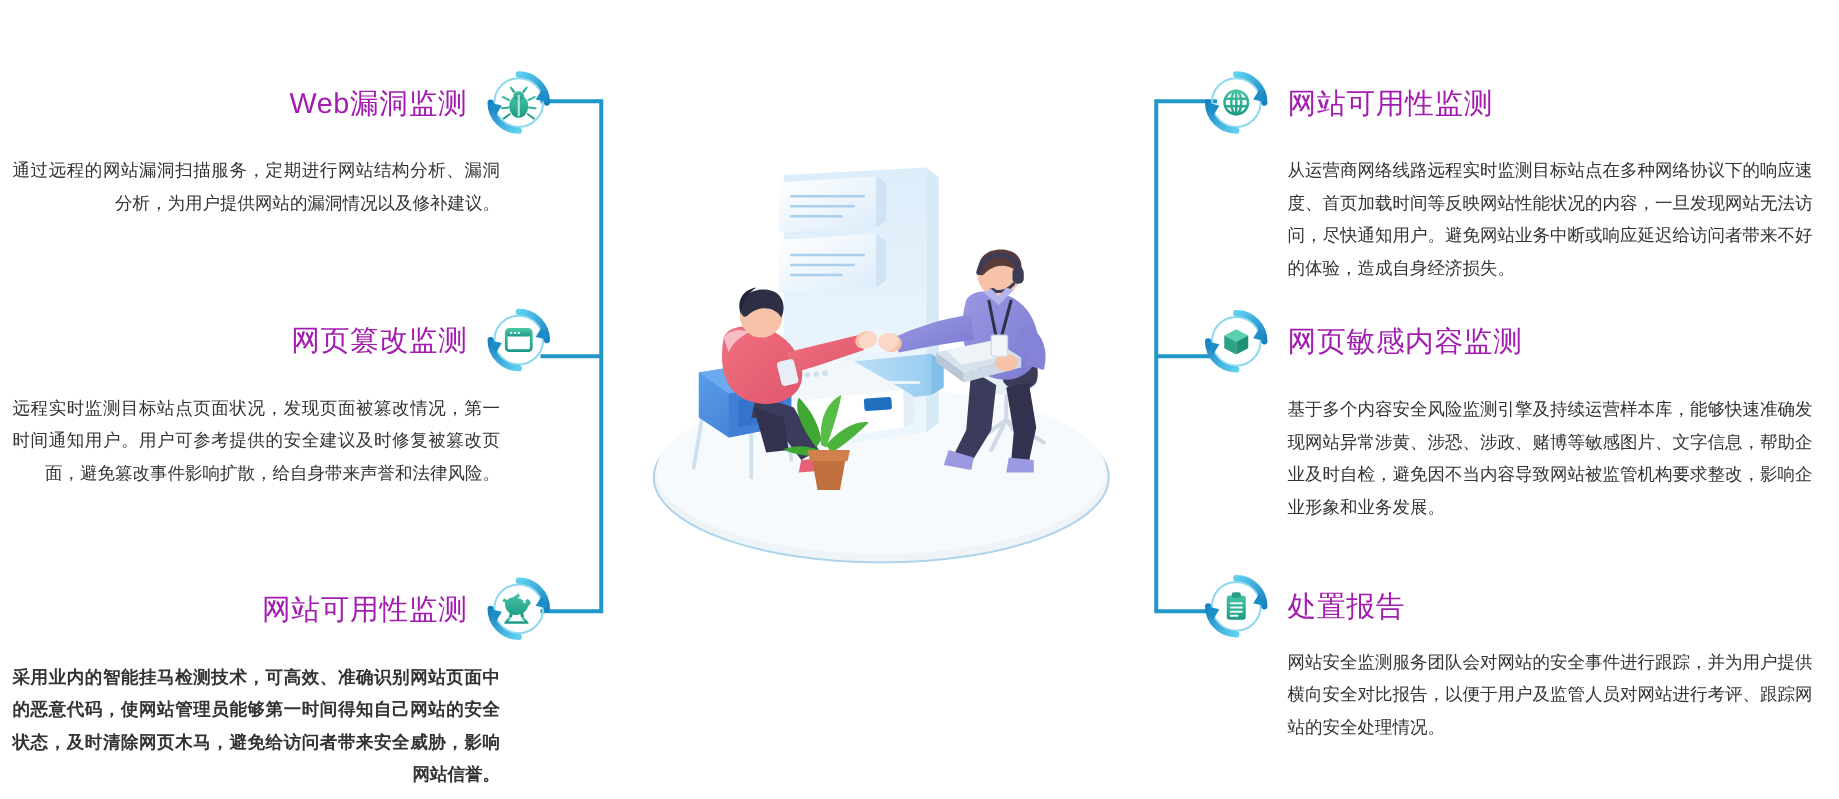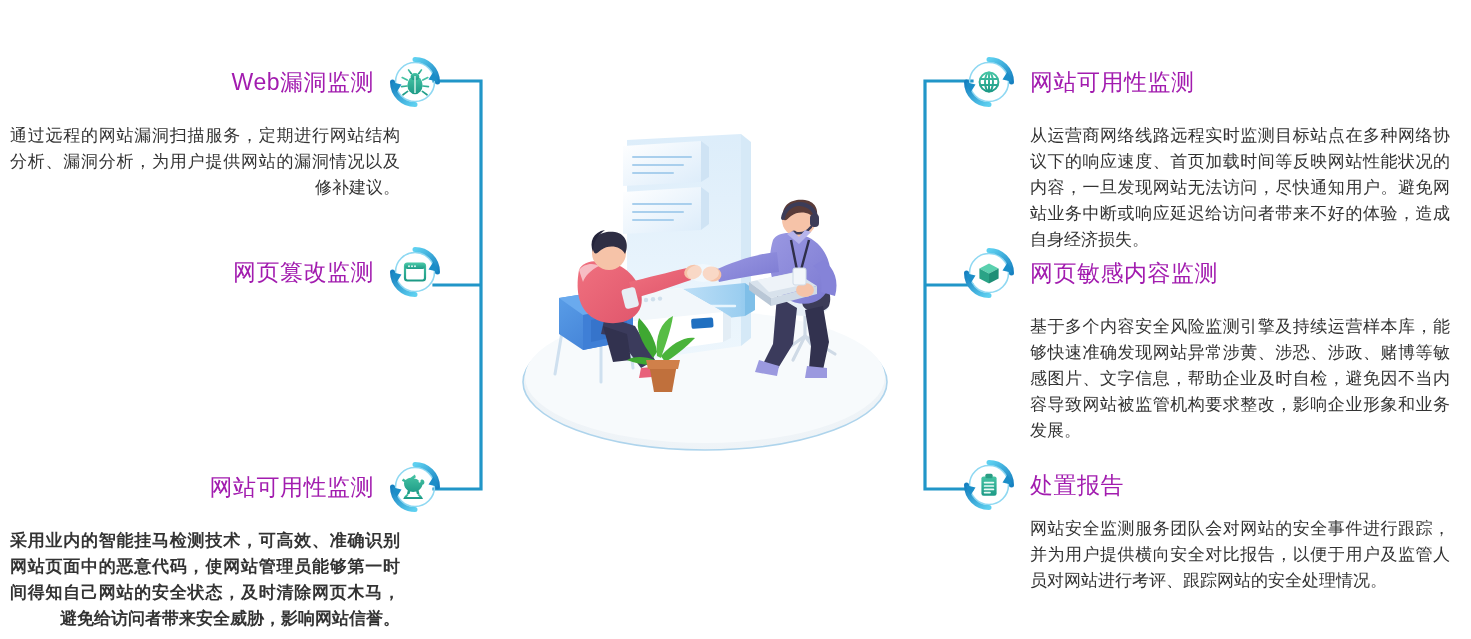--- a/index.html
+++ b/index.html
@@ -14,21 +14,21 @@
   .stage{position:relative;width:1471px;height:639px;}
 
   
   .feature{position:absolute;}
   .feature .f-title{
     font-size:23px;font-weight:normal;color:#a21caf;
     letter-spacing:.5px;line-height:1;
     white-space:nowrap;
   }
   .feature .f-body{
-    font-size:17px;color:#333333;line-height:26px;
+    font-size:14px;color:#333333;line-height:26px;
     text-align:justify;text-justify:inter-ideograph;
   }
 
   
   .col-left .head{display:flex;align-items:center;justify-content:flex-end;gap:14px;}
   .col-left .f-body{text-align:justify;text-align-last:right;}
   
   .col-right .head{display:flex;align-items:center;gap:14px;}
   .col-right .f-body{text-align:justify;text-align-last:left;}
 
@@ -127,20 +127,21 @@
             <rect x="17" y="18.5" width="20" height="17" rx="2.4" fill="none" stroke="url(#gl2)" stroke-width="2.2"></rect>
             <rect x="17" y="18.5" width="20" height="5.6" rx="2.4" fill="url(#gl2)"></rect>
             <circle cx="21" cy="21.3" r=".95" fill="#eafaf5"></circle>
             <circle cx="24" cy="21.3" r=".95" fill="#eafaf5"></circle>
             <circle cx="27" cy="21.3" r=".95" fill="#eafaf5"></circle>
             <path d="M17 29.4 H37" stroke="url(#gl2)" stroke-width="2"></path>
           </g>
         </svg>
       </div>
     </div>
+    <div class="f-body" style="margin-top:14px;width:390px;">远程实时监测目标站点页面状况，发现页面被篡改情况，第一时间通知用户。用户可参考提供的安全建议及时修复被篡改页面，避免篡改事件影响扩散，给自身带来声誉和法律风险。</div>
   </div>
 
   <div class="feature col-left" style="left:10px;top:460px;width:432px;">
     <div class="head">
       <div class="f-title">网站可用性监测</div>
       <div class="badge">
         <svg viewBox="0 0 54 54" aria-hidden="true">
           <defs>
             <linearGradient id="rgA3" x1="0" y1="0" x2="1" y2="1">
               <stop offset="0" stop-color="#5ed0f0"></stop>

